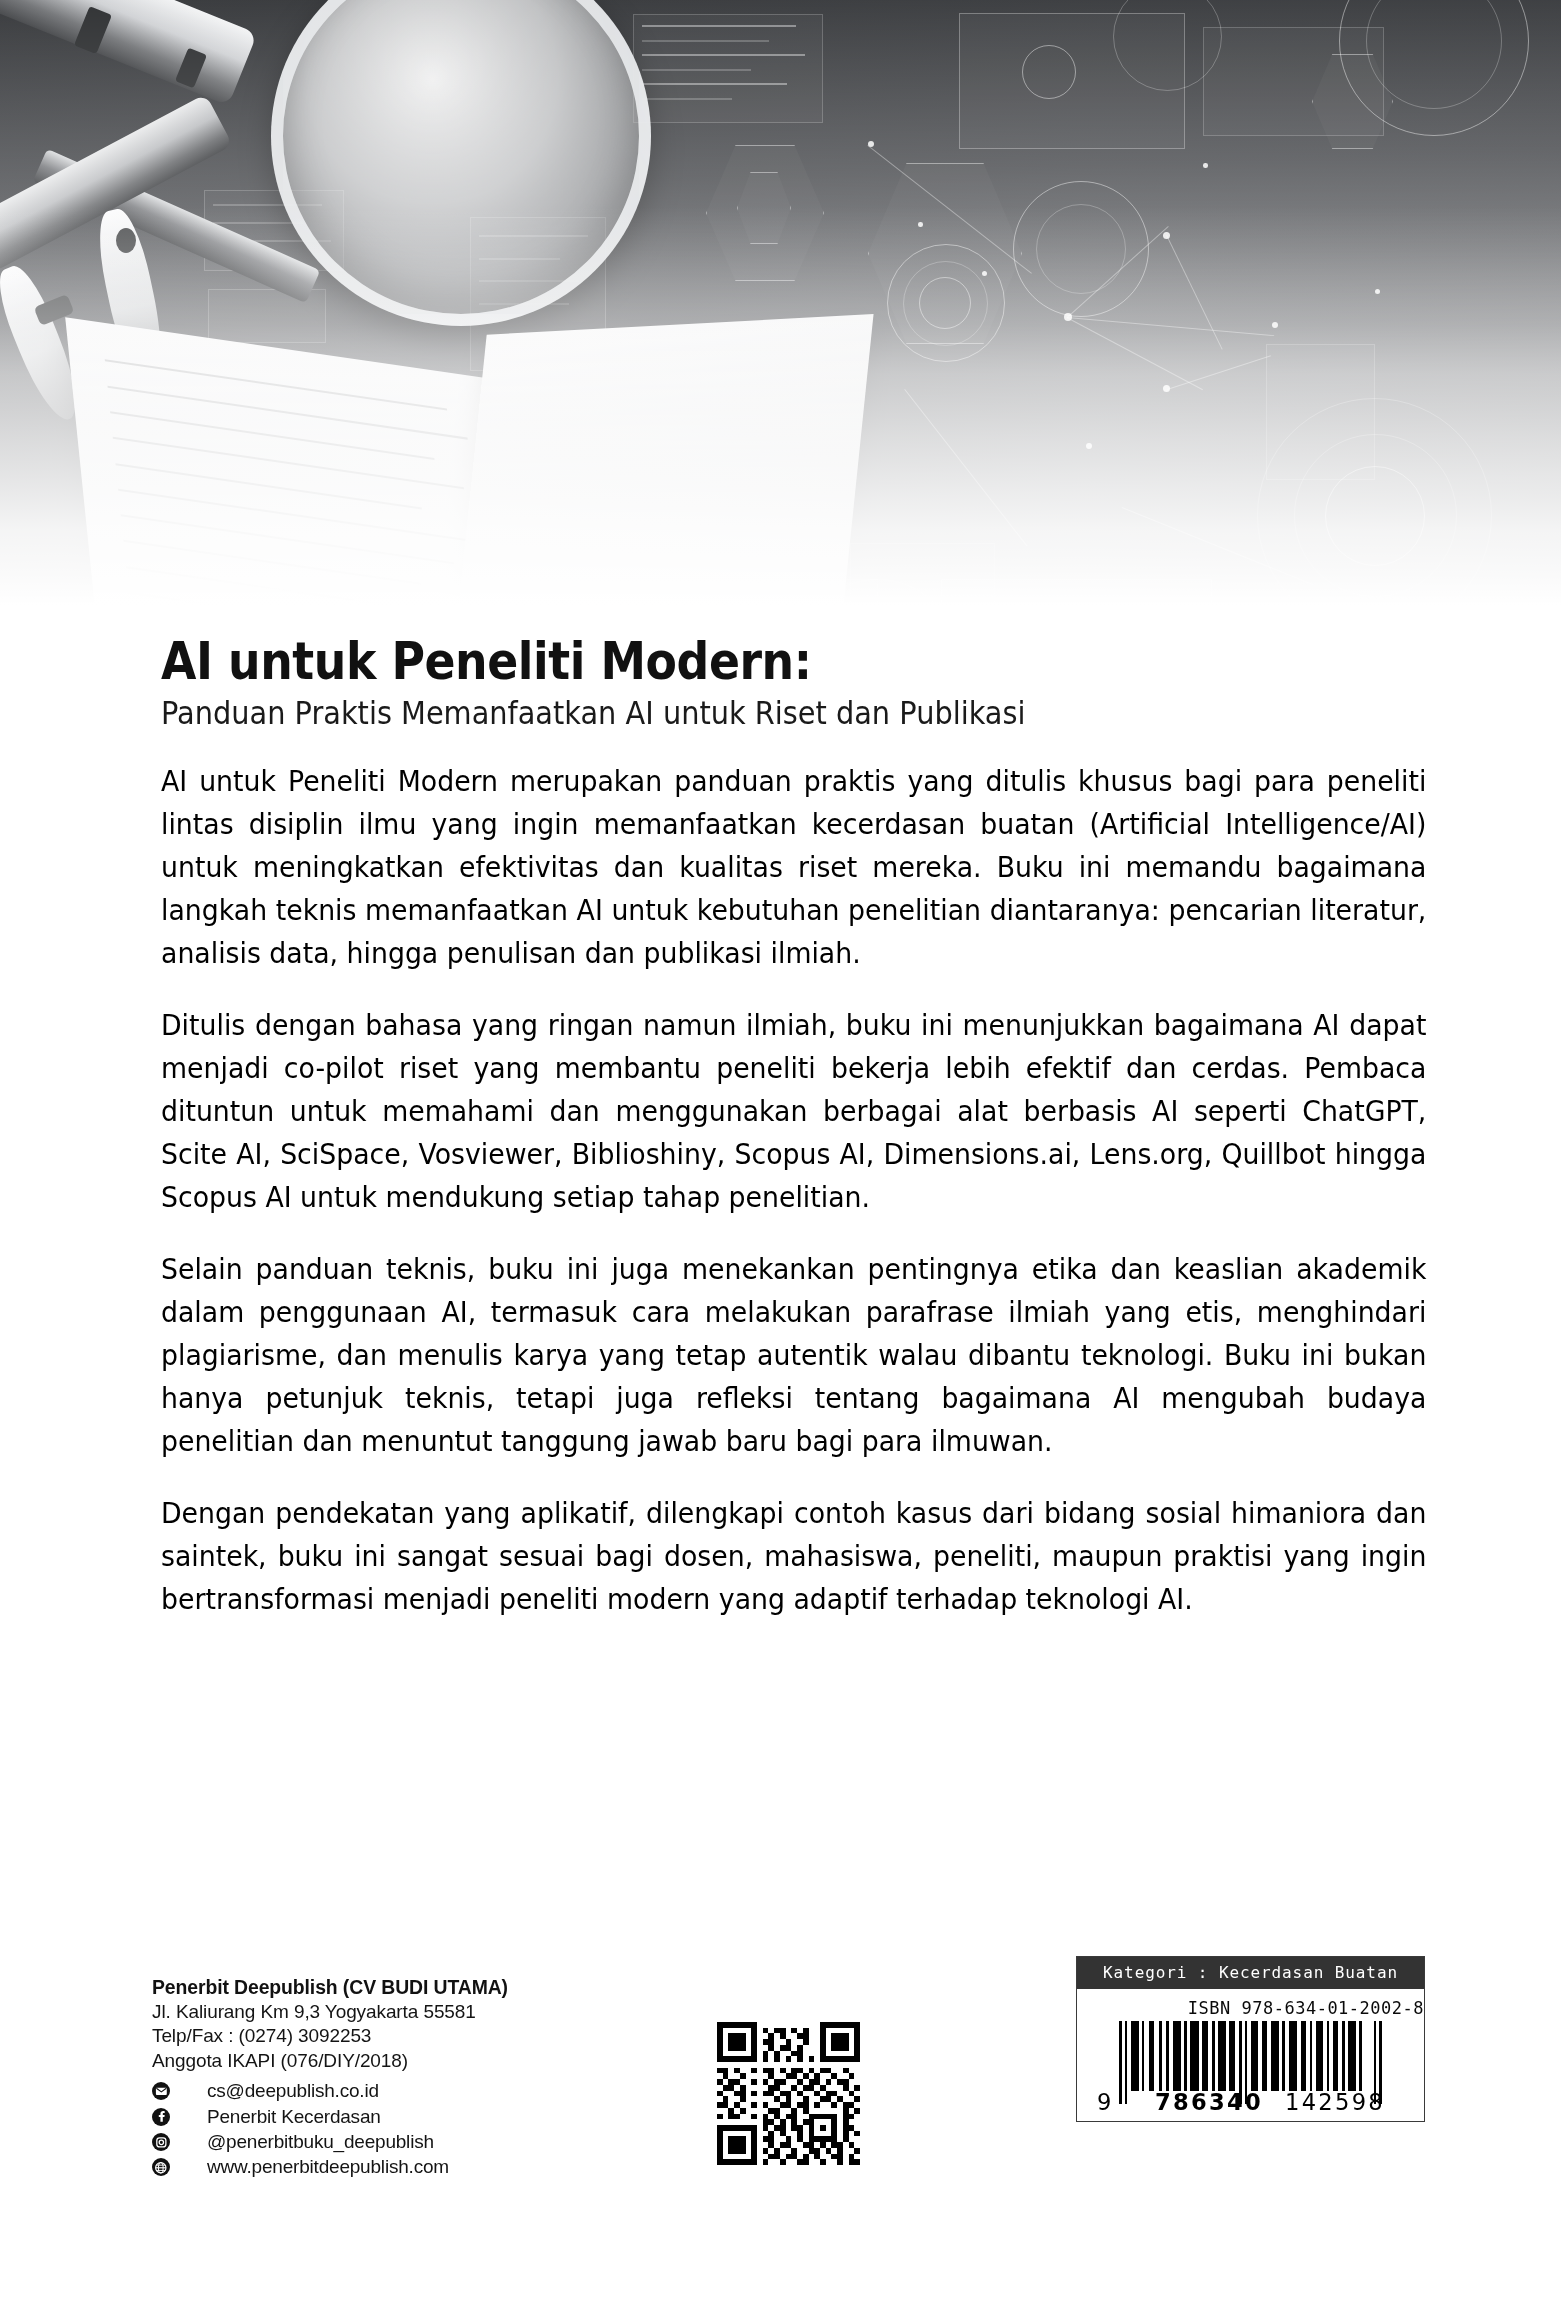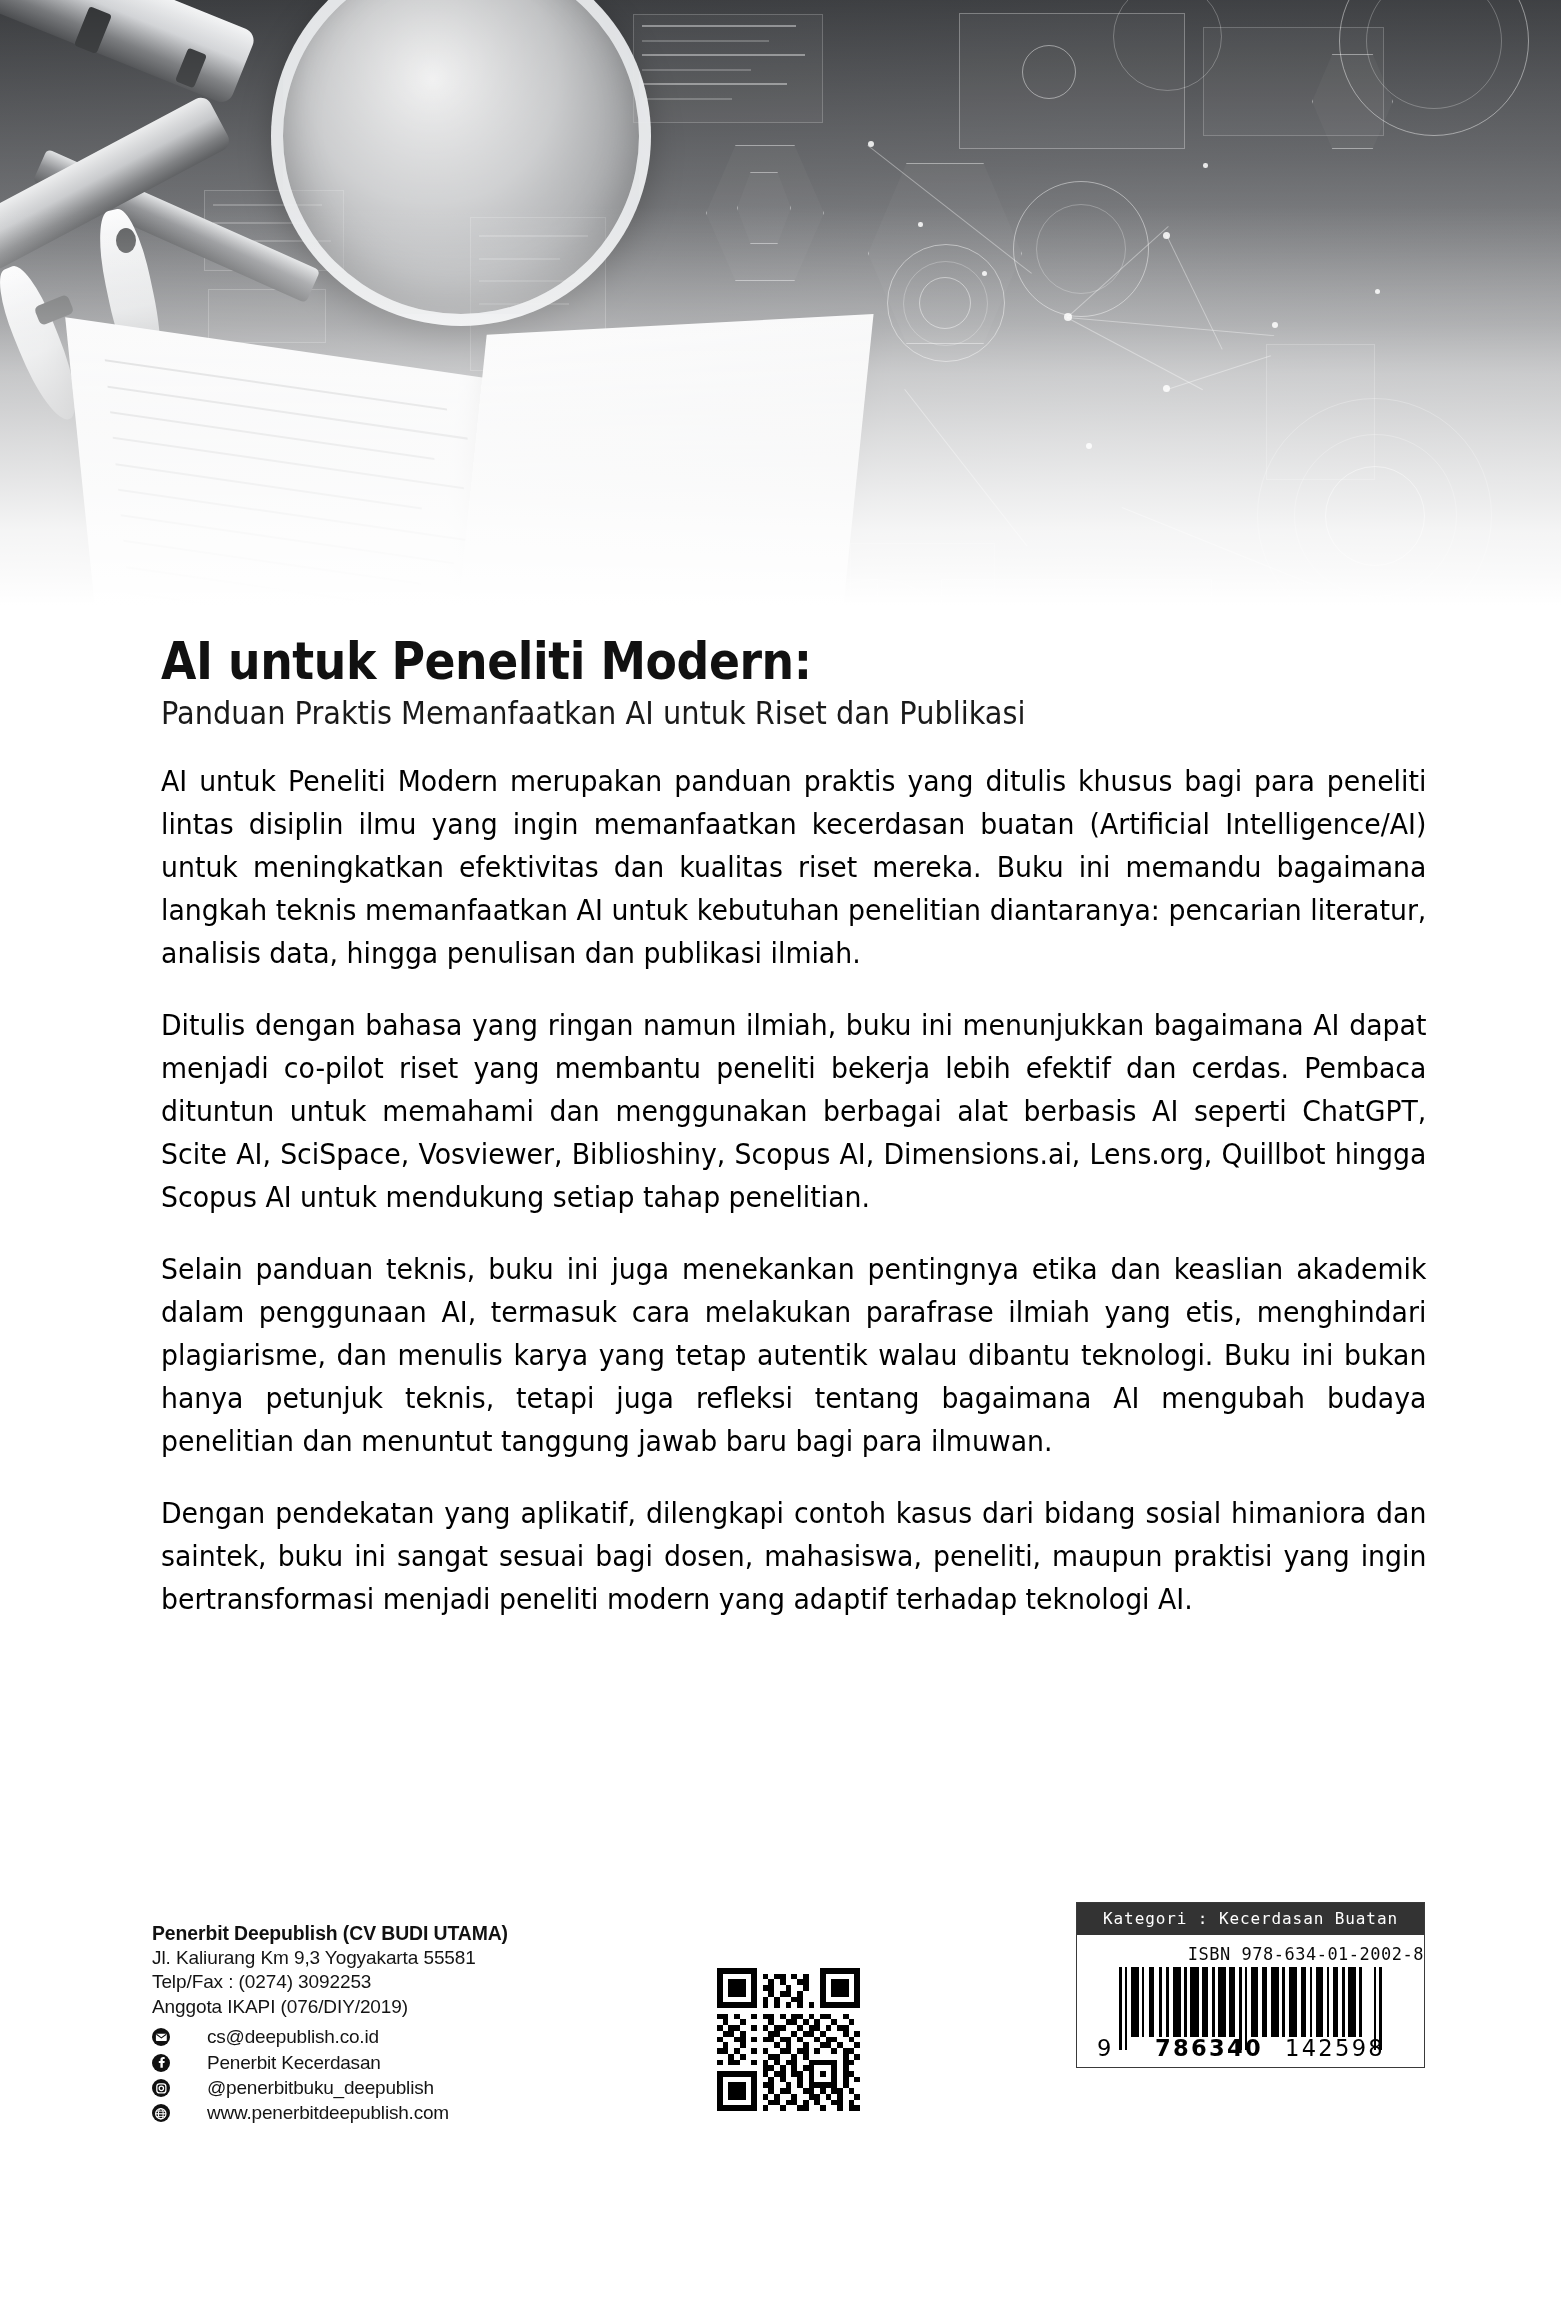--- a/index.html
+++ b/index.html
@@ -199,21 +199,21 @@
     margin-bottom: 29px;
     transform: scaleX(0.955);
     transform-origin: left top;
     width: 1325px;
   }
   .para:last-child { margin-bottom: 0; }
 
   
   #footer {
     position: absolute;
-    left: 0; top: 1891px;
+    left: 0; top: 1945px;
     width: 1561px; height: 371px;
   }
   #pub {
     position: absolute;
     left: 152px; top: 30px;
     width: 507px;
   }
   #pub-name {
     font-size: 19.4px;
     font-weight: 700;
@@ -437,21 +437,21 @@
       <p class="para">Dengan pendekatan yang aplikatif, dilengkapi contoh kasus dari bidang sosial himaniora dan saintek, buku ini sangat sesuai bagi dosen, mahasiswa, peneliti, maupun praktisi yang ingin bertransformasi menjadi peneliti modern yang adaptif terhadap teknologi AI.</p>
     </div>
   </div>
 
   <div id="footer">
 
     <div id="pub">
       <div id="pub-name">Penerbit Deepublish (CV BUDI UTAMA)</div>
       <div class="pub-line">Jl. Kaliurang Km 9,3 Yogyakarta 55581</div>
       <div class="pub-line">Telp/Fax : (0274) 3092253</div>
-      <div class="pub-line">Anggota IKAPI (076/DIY/2019)</div>
+      <div class="pub-line">Anggota IKAPI (076/DIY/2018)</div>
 
       <div id="socials">
         <div class="social">
           <span class="sico">
             <svg width="12.7" height="12.7" viewBox="0 0 14 14">
                 <rect x="1" y="3" width="12" height="8" rx="1" fill="#fff"></rect>
                 <path d="M1.5 3.6 L7 7.6 L12.5 3.6" stroke="#111" stroke-width="1.3" fill="none"></path>
               </svg>
           </span>
           <span class="social-txt">cs@deepublish.co.id</span>

